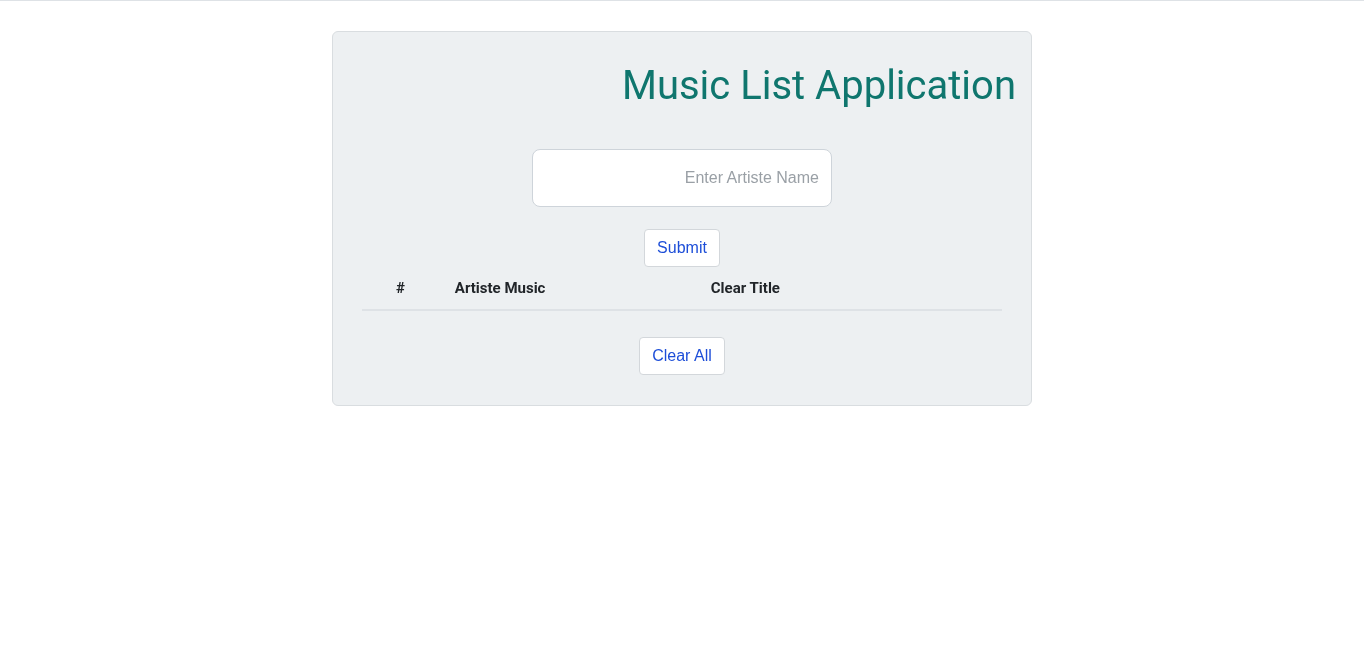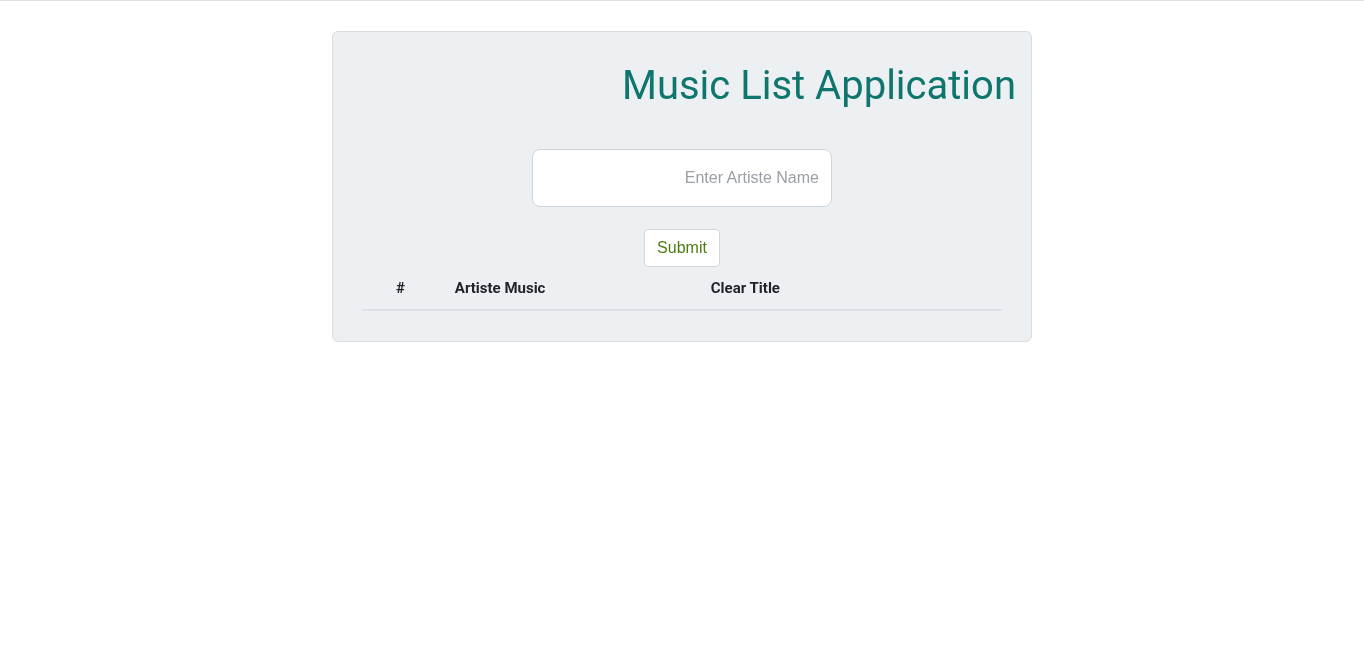--- a/index.html
+++ b/index.html
@@ -48,21 +48,21 @@
       color: #9aa0a6;
     }
     .btn-row {
       display: flex;
       justify-content: center;
       margin-bottom: 0;
     }
     .btn {
       display: inline-block;
       font-weight: 400;
-      color: #4d7c0f;
+      color: #1d4ed8;
       text-align: center;
       background-color: #ffffff;
       border: 1px solid #d3d7db;
       padding: 6px 12px;
       font-size: 16px;
       line-height: 1.5;
       border-radius: 4px;
       cursor: pointer;
     }
     .table-wrapper {
@@ -122,13 +122,16 @@
           <th class="col-index">#</th>
           <th class="col-artiste">Artiste Music</th>
           <th class="col-song">Clear Title</th>
           <th class="col-actions"></th>
         </tr>
       </thead>
       <tbody></tbody>
     </table>
   </div>
 
+  <div class="clear-row">
+    <button class="btn">Clear All</button>
+  </div>
 </div>
 
 </body></html>

